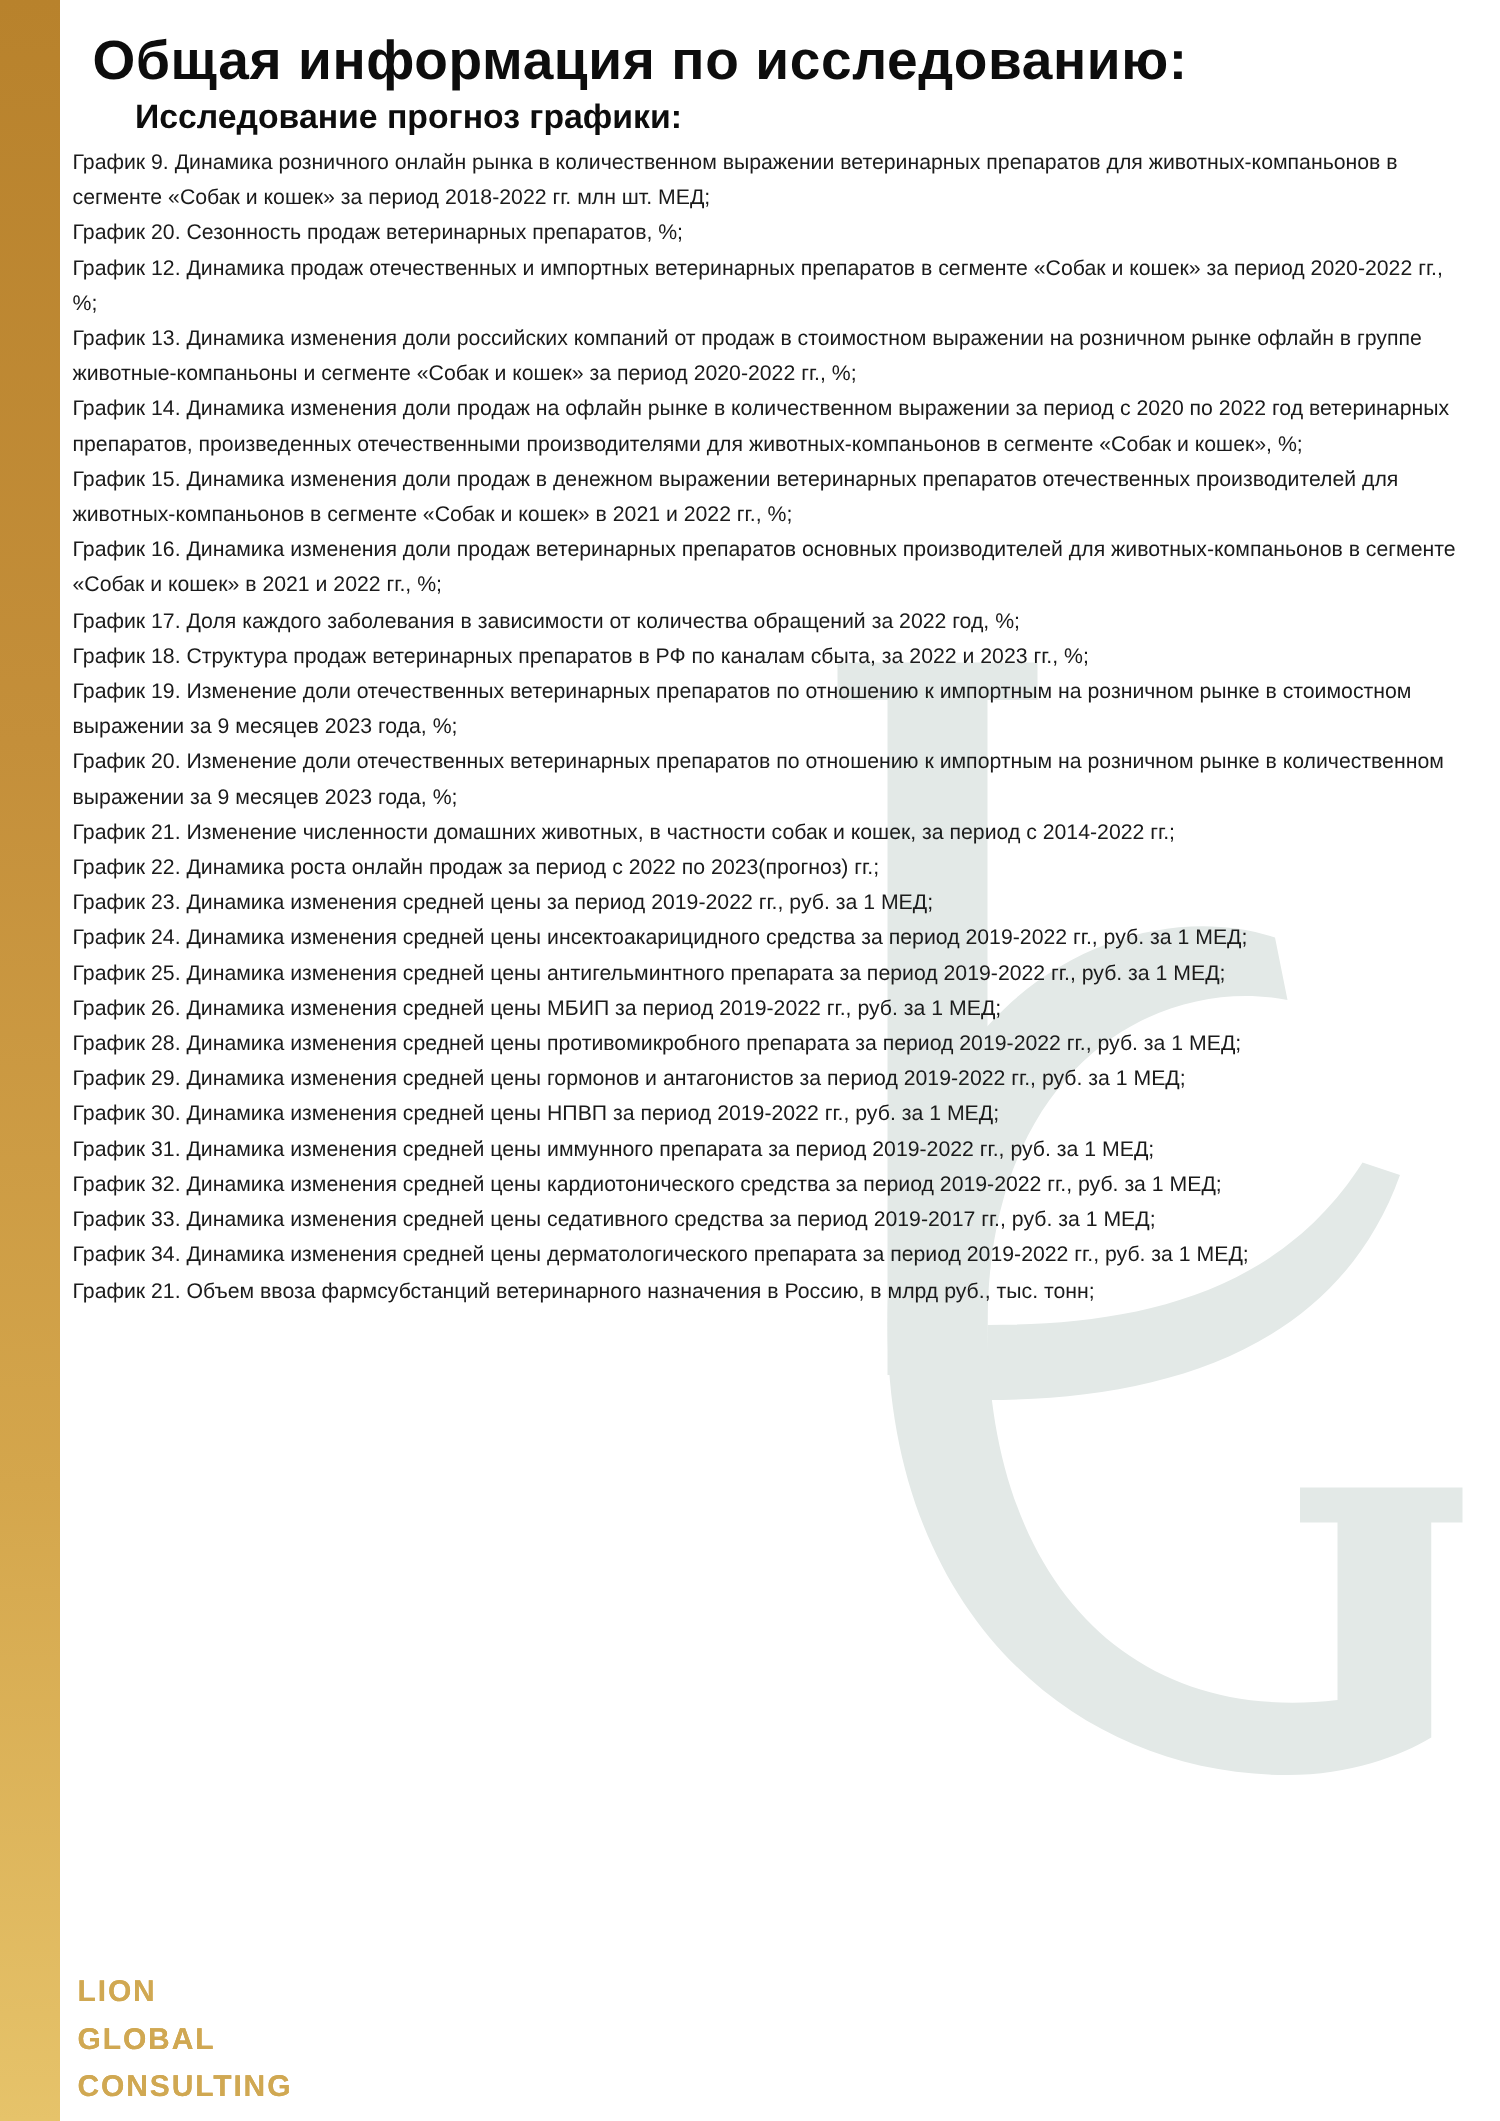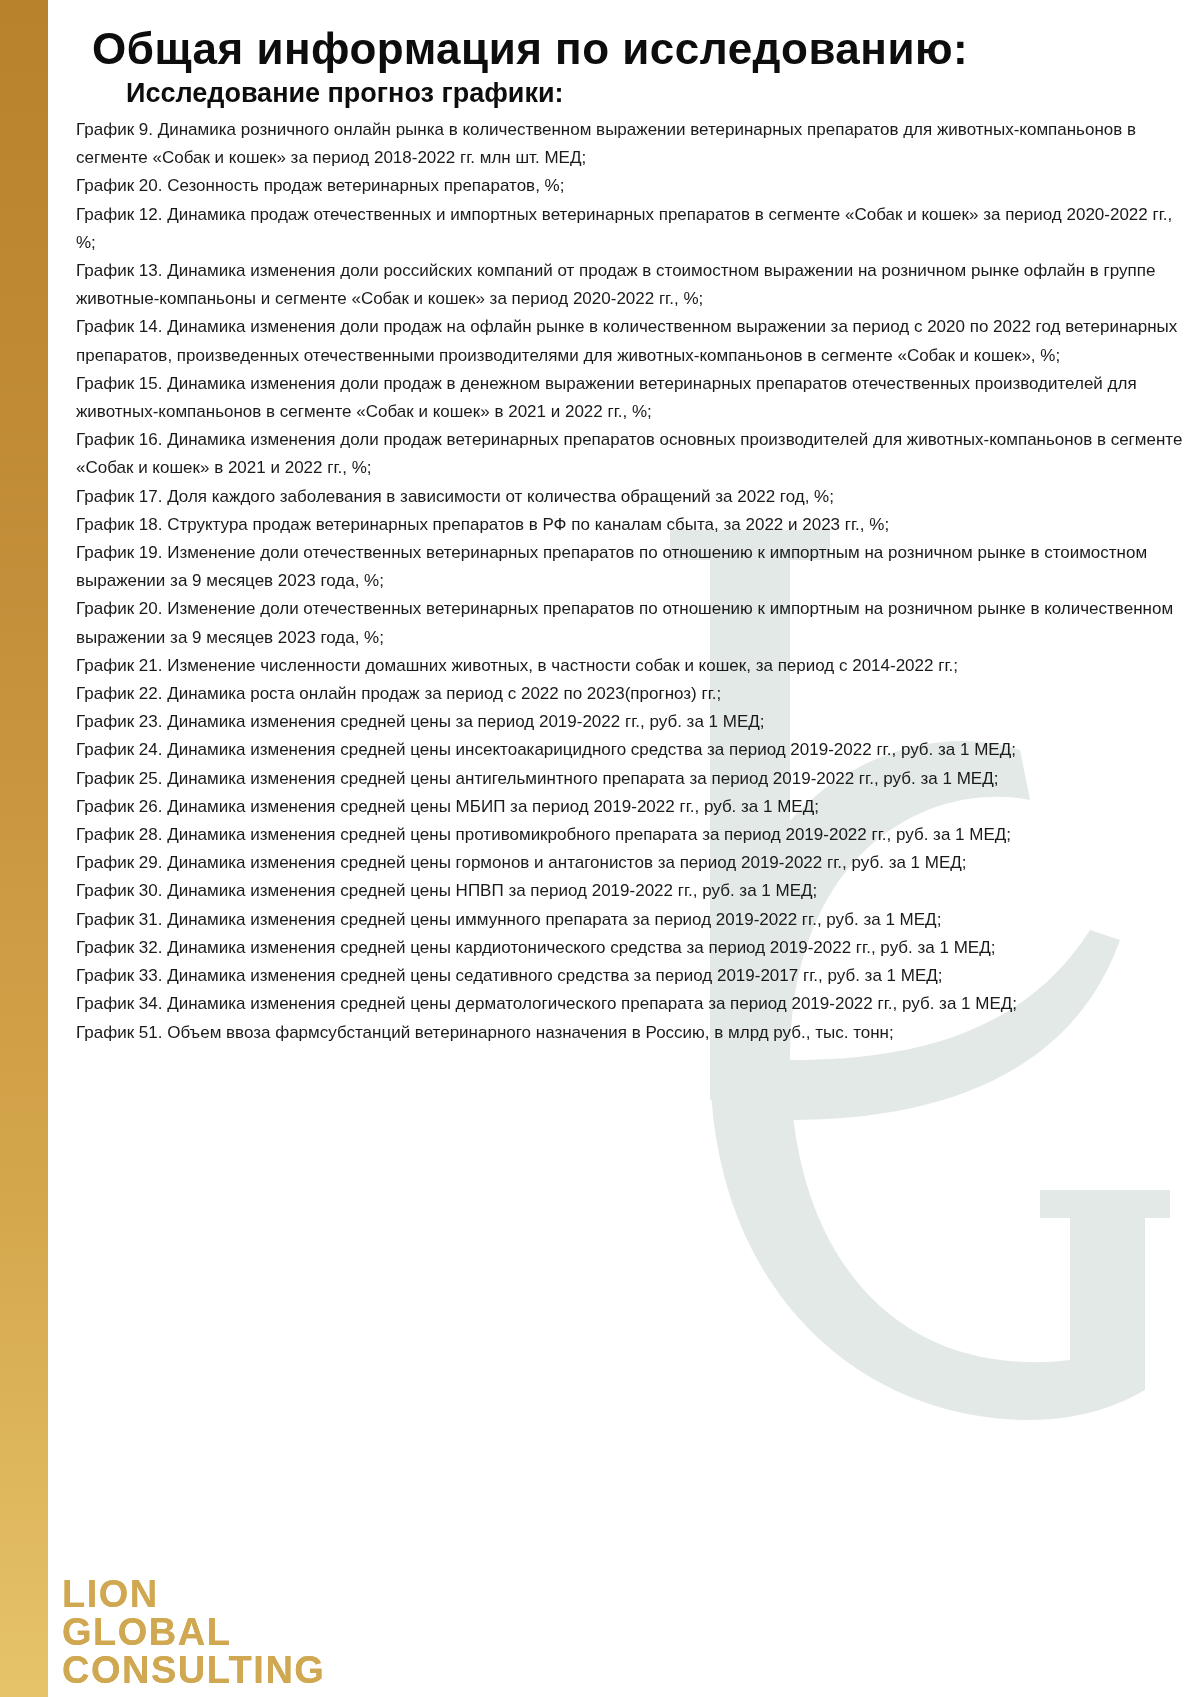--- a/index.html
+++ b/index.html
@@ -22,21 +22,21 @@
     .watermark {
       position: absolute;
       left: 600px;
       top: 500px;
       width: 600px;
       height: 1000px;
       pointer-events: none;
     }
     .content {
       position: absolute;
-      left: 76px;
+      left: 58px;
       top: 10px;
       width: 1120px;
     }
     .page-title {
       font-size: 44px;
       font-weight: bold;
       color: #0d0d0d;
       margin: 8px 0 0 16px;
       letter-spacing: 0.5px;
       line-height: 62px;
@@ -55,21 +55,21 @@
     }
     .chart-list li {
       font-size: 17px;
       line-height: 28.2px;
       color: #1a1a1a;
     }
     .brand {
       position: absolute;
       left: 62px;
       top: 1575px;
-      font-size: 38px;
+      font-size: 24px;
       font-weight: bold;
       line-height: 38px;
       letter-spacing: 1.5px;
       background: linear-gradient(180deg, #e6c46e 0%, #c79a45 60%, #d9b466 100%);
       -webkit-background-clip: text;
       background-clip: text;
       color: #d0a852;
     }
     .brand span { display: block; }
   </style>
@@ -112,21 +112,21 @@
     <li>График 24. Динамика изменения средней цены инсектоакарицидного средства за период 2019-2022 гг., руб. за 1 МЕД;</li>
     <li>График 25. Динамика изменения средней цены антигельминтного препарата за период 2019-2022 гг., руб. за 1 МЕД;</li>
     <li>График 26. Динамика изменения средней цены МБИП за период 2019-2022 гг., руб. за 1 МЕД;</li>
     <li>График 28. Динамика изменения средней цены противомикробного препарата за период 2019-2022 гг., руб. за 1 МЕД;</li>
     <li>График 29. Динамика изменения средней цены гормонов и антагонистов за период 2019-2022 гг., руб. за 1 МЕД;</li>
     <li>График 30. Динамика изменения средней цены НПВП за период 2019-2022 гг., руб. за 1 МЕД;</li>
     <li>График 31. Динамика изменения средней цены иммунного препарата за период 2019-2022 гг., руб. за 1 МЕД;</li>
     <li>График 32. Динамика изменения средней цены кардиотонического средства за период 2019-2022 гг., руб. за 1 МЕД;</li>
     <li>График 33. Динамика изменения средней цены седативного средства за период 2019-2017 гг., руб. за 1 МЕД;</li>
     <li>График 34. Динамика изменения средней цены дерматологического препарата за период 2019-2022 гг., руб. за 1 МЕД;</li>
-    <li>График 51. Объем ввоза фармсубстанций ветеринарного назначения в Россию, в млрд руб., тыс. тонн;</li>
+    <li>График 21. Объем ввоза фармсубстанций ветеринарного назначения в Россию, в млрд руб., тыс. тонн;</li>
   </ul>
 </div>
 
 <div class="brand">
   <span>LION</span>
   <span>GLOBAL</span>
   <span>CONSULTING</span>
 </div>
 
 </body></html>

